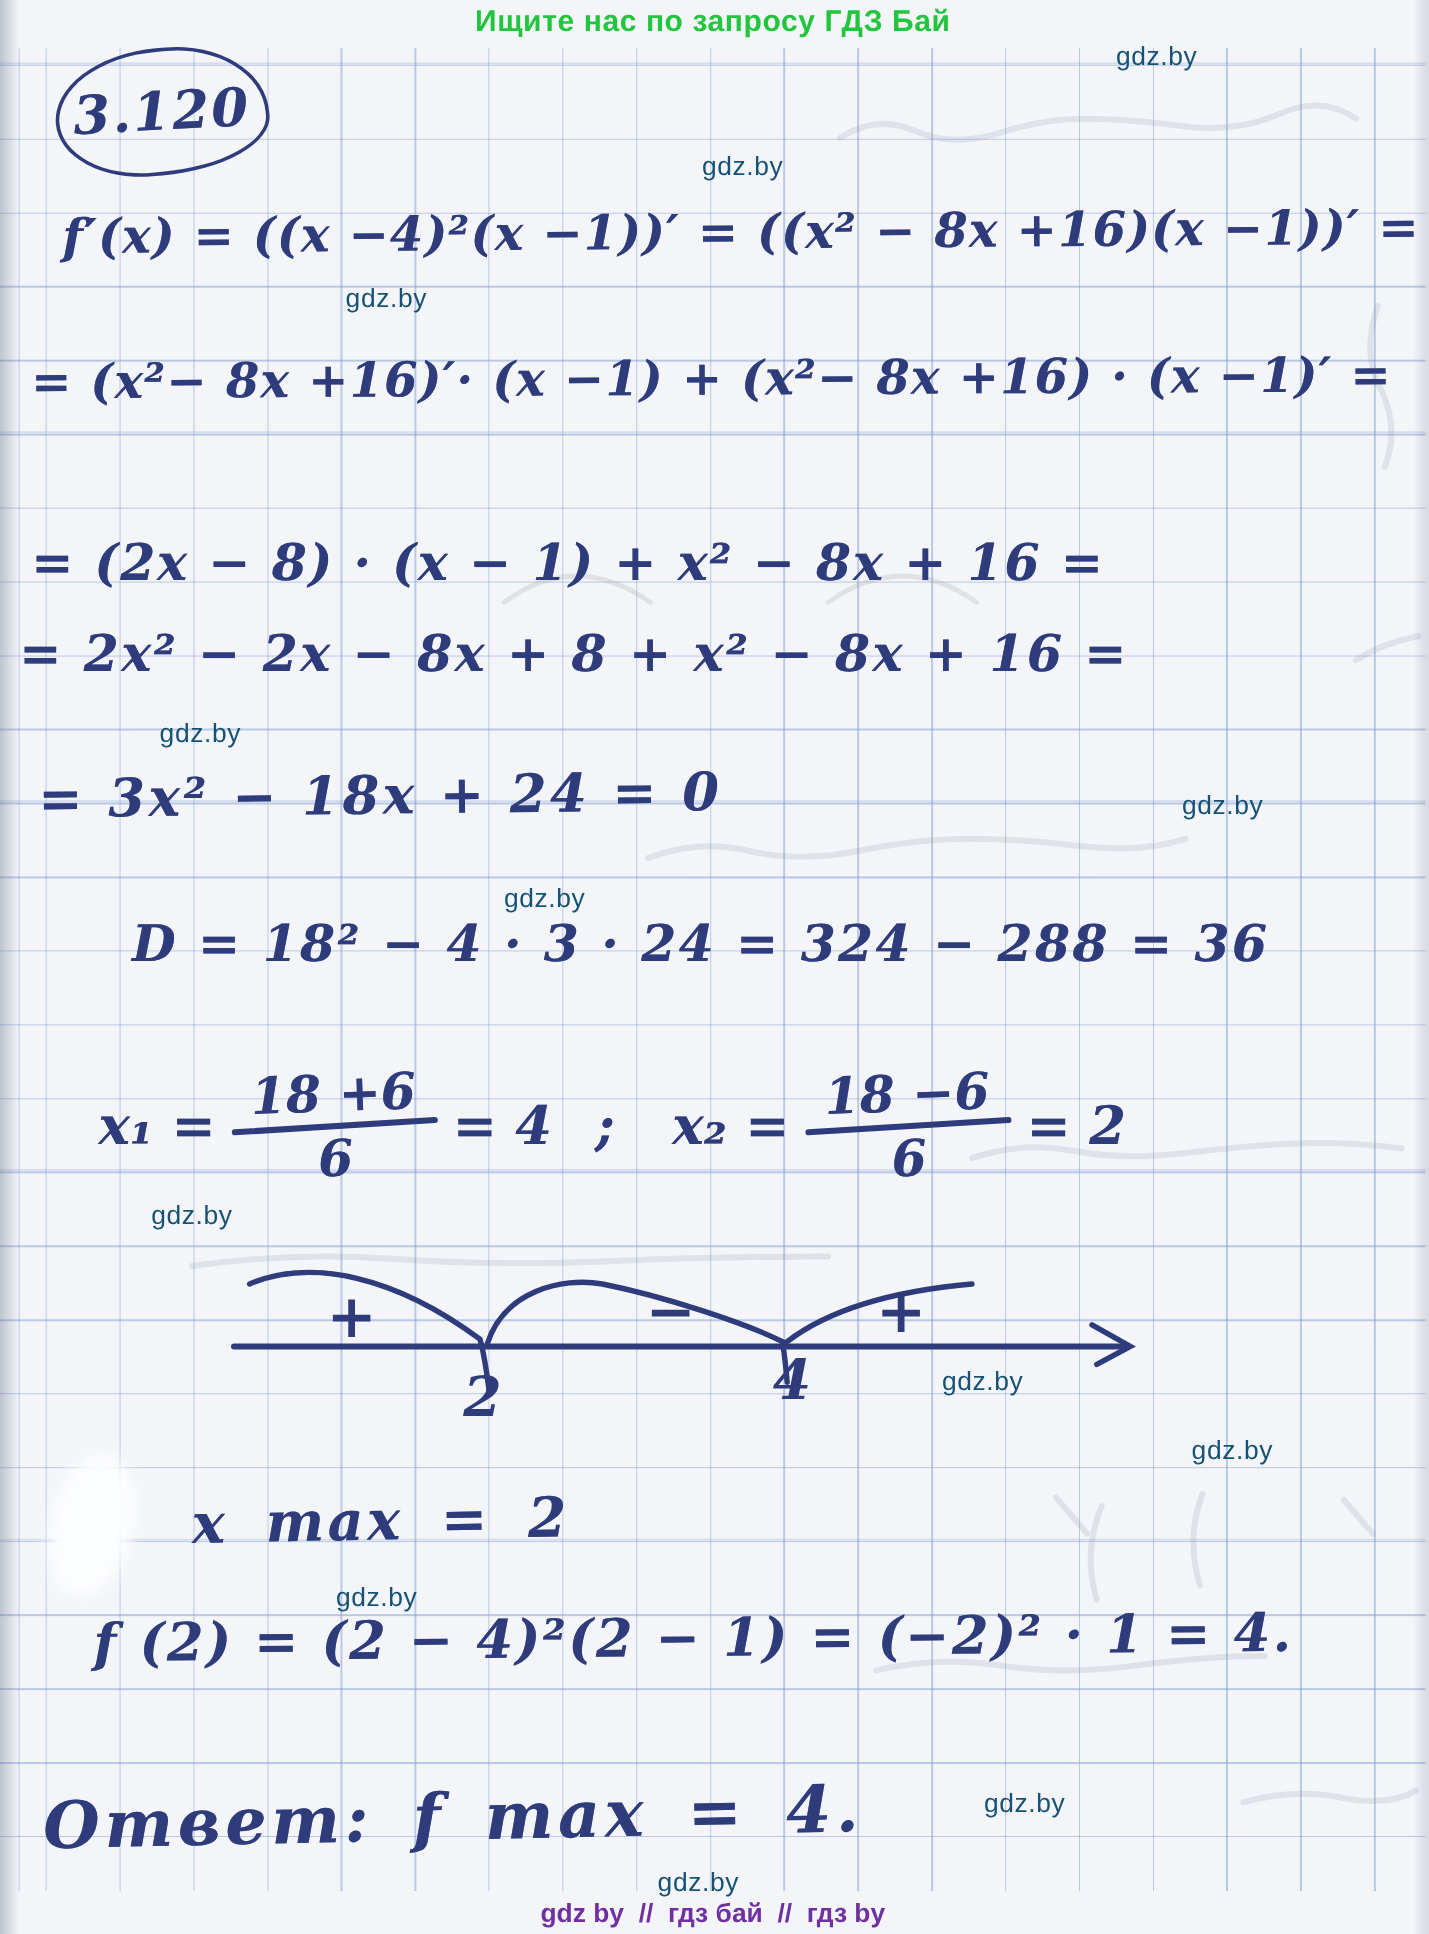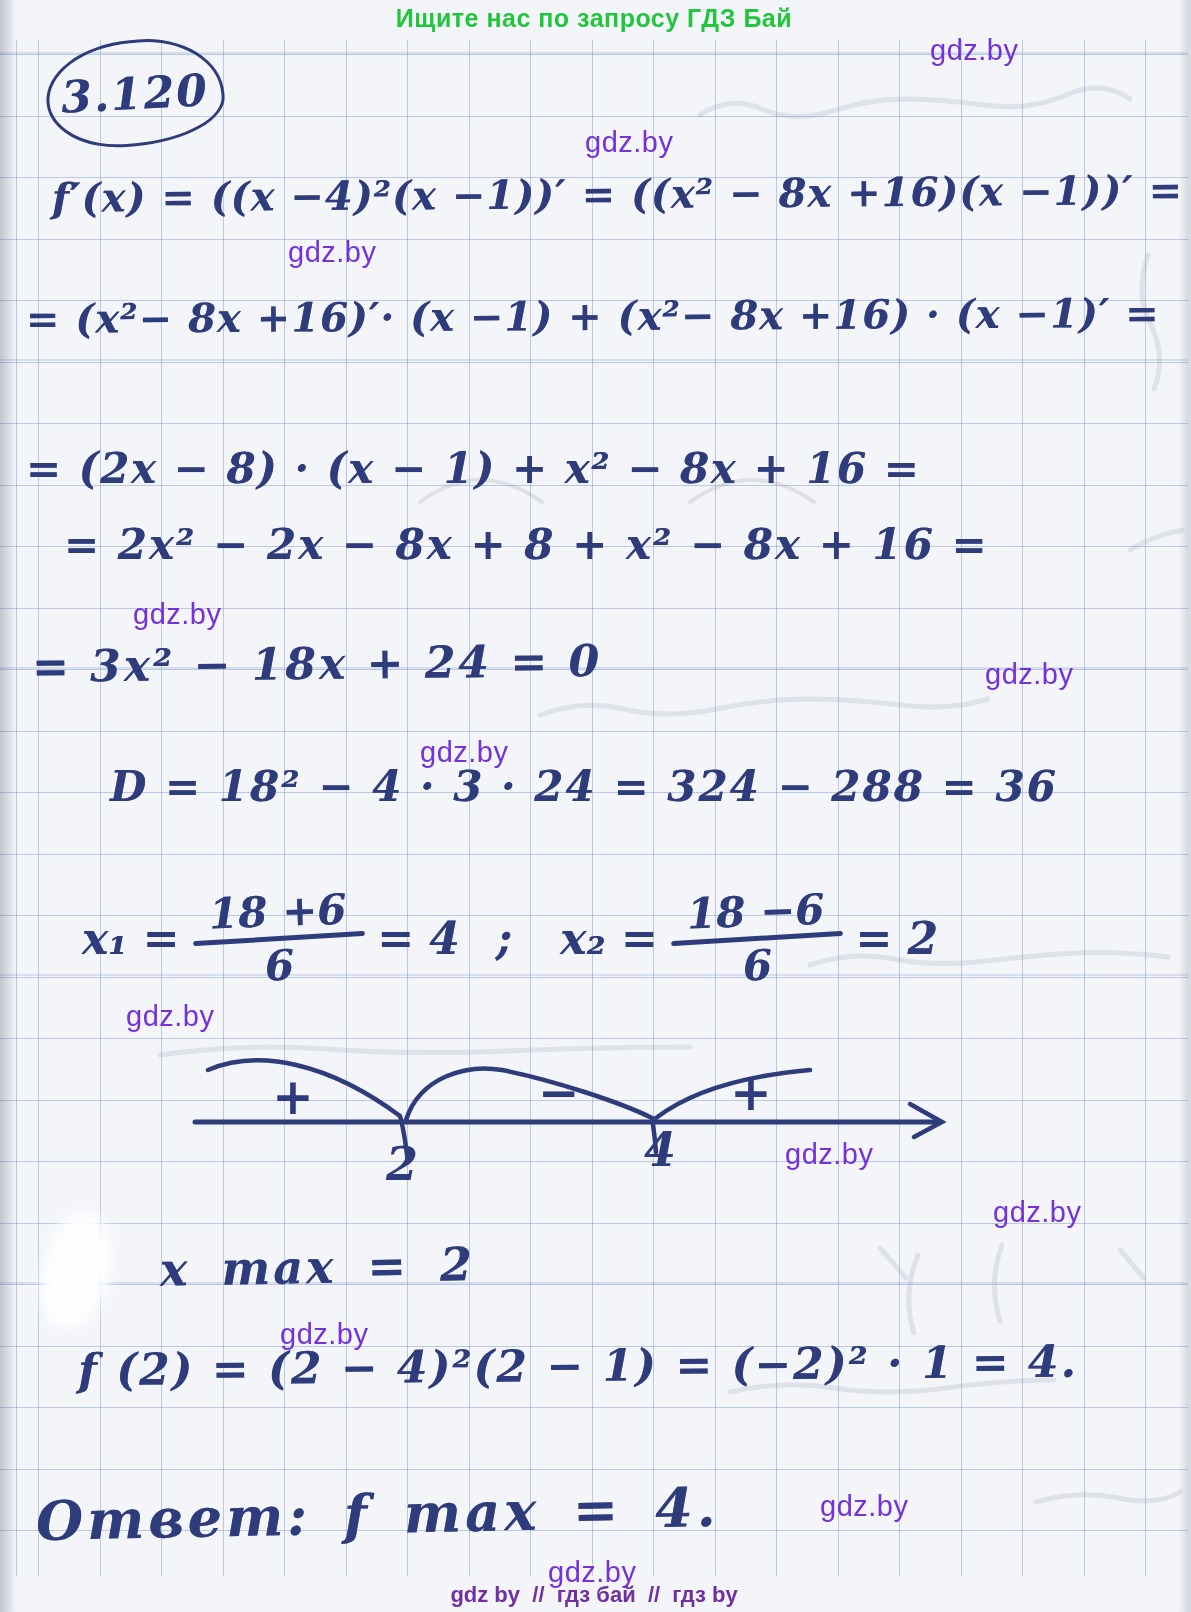--- a/index.html
+++ b/index.html
@@ -24,21 +24,21 @@
 
   .promo{
     position:absolute;left:0;top:4px;width:100%;text-align:center;
     font-size:25px;font-weight:bold;letter-spacing:.5px;
   }
   .footer{
     position:absolute;left:0;top:1582px;width:100%;text-align:center;
     font-size:22px;font-weight:bold;white-space:pre;
   }
   .wm{
-    position:absolute;color:#6d28d9;font-size:29px;letter-spacing:.5px;
+    position:absolute;color:#0c4a6e;font-size:22px;letter-spacing:.5px;
     font-family:"Liberation Sans",sans-serif;opacity:.95;white-space:nowrap;
   }
 
   
   .hand{
     position:absolute;color:#2f3c7c;white-space:nowrap;
     font-family:"DejaVu Serif",serif;font-style:italic;font-weight:bold;
     text-shadow:0 0 .5px rgba(47,60,124,.6);
   }
   .circle-badge{
@@ -109,21 +109,21 @@
   <div class="wm" style="left:820px;top:1490px;">gdz.by</div>
   <div class="wm" style="left:548px;top:1556px;">gdz.by</div>
 
   <div class="circle-badge">
     <span class="num hand" style="position:static;">3.120</span>
   </div>
 
   <div class="hand" style="left:52px;top:170px;font-size:40px;letter-spacing:1px;transform:rotate(-.4deg);">f′(x) = ((x −4)²(x −1))′ = ((x² − 8x +16)(x −1))′ =</div>
   <div class="hand" style="left:26px;top:292px;font-size:40px;letter-spacing:1px;transform:rotate(-.3deg);">= (x²− 8x +16)′· (x −1) + (x²− 8x +16) · (x −1)′ =</div>
   <div class="hand" style="left:26px;top:408px;font-size:42px;letter-spacing:1.5px;margin-top:36px;">= (2x − 8) · (x − 1) + x² − 8x + 16 =</div>
-  <div class="hand" style="left:16px;top:520px;font-size:42px;letter-spacing:2px;margin-left:48px;">= 2x² − 2x − 8x + 8 + x² − 8x + 16 =</div>
+  <div class="hand" style="left:16px;top:520px;font-size:42px;letter-spacing:2px;">= 2x² − 2x − 8x + 8 + x² − 8x + 16 =</div>
   <div class="hand" style="left:32px;top:638px;font-size:44px;letter-spacing:3px;transform:rotate(-.6deg);">= 3x² − 18x + 24 = 0</div>
   <div class="hand" style="left:70px;top:762px;font-size:42px;letter-spacing:2px;margin-left:40px;">D = 18² − 4 · 3 · 24 = 324 − 288 = 36</div>
 
   <div class="roots hand" style="white-space:normal;">
     <span class="lbl">x₁ =</span>
     <span class="frac">
       <span class="num">18 +6</span>
       <span class="bar"></span>
       <span class="den">6</span>
     </span>

